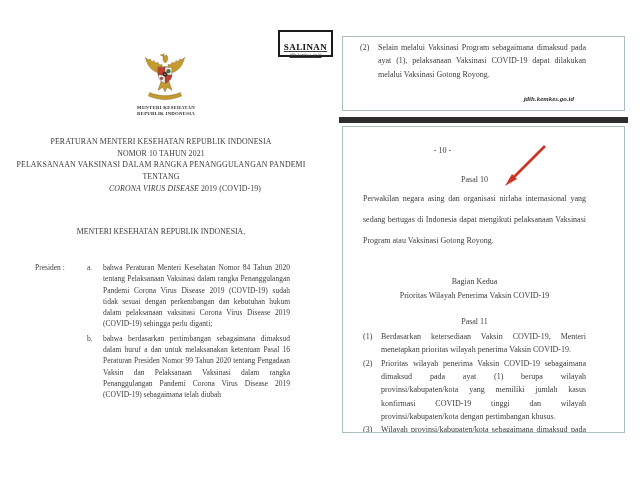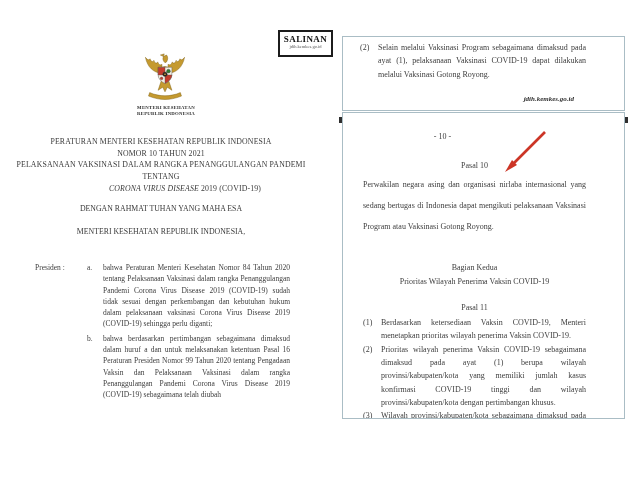--- a/index.html
+++ b/index.html
@@ -3,21 +3,21 @@
 <meta charset="utf-8">
 <style>
   * { margin:0; padding:0; box-sizing:border-box; }
   html,body { width:640px; height:480px; background:#ffffff; overflow:hidden; }
   body { font-family:"Liberation Serif","DejaVu Serif",serif; color:#3b3b3b; position:relative; }
 
   
   .left-page { position:absolute; left:0; top:0; width:320px; height:480px; background:#fff; }
 
   .stamp { position:absolute; left:278px; top:30px; width:55px; height:27px;
-           border:2px solid #1c1c1c; background:#fff; text-align:center; padding-top:2px; }
+           border:2px solid #1c1c1c; background:#fff; text-align:center; padding-top:10px;text-decoration:underline; }
   .stamp-title { font-weight:bold; font-size:9px; letter-spacing:.4px; color:#111; line-height:10px; }
   .stamp-sub { font-size:4.5px; color:#555; line-height:6px; }
 
   .emblem { position:absolute; left:142px; top:49px; width:46px; height:55px; }
 
   .ministry { position:absolute; left:103px; top:105px; width:126px; text-align:center;
               font-size:4.8px; font-weight:bold; letter-spacing:.25px; line-height:5.8px; color:#2d2d2d; }
 
   .doc-title { position:absolute; left:14px; top:136px; width:294px; text-align:center;
                font-size:7.8px; line-height:11.7px; letter-spacing:.15px; color:#3a3a3a; }
@@ -30,21 +30,21 @@
   .c-row { display:flex; }
   .c-row + .c-row { margin-top:3px; }
   .c-label  { width:52px; flex:none; }
   .c-marker { width:16px; flex:none; }
   .c-text   { flex:1; text-align:justify; }
 
   
   .frag { position:absolute; background:#fff; border:1px solid #aabdc5; }
   .top-frag    { left:342px; top:36px;  width:283px; height:75px; overflow:hidden; }
   .divider-bar { position:absolute; left:339px; top:117px; width:289px; height:6px; background:#2e2e2e; }
-  .bottom-frag { left:342px; top:112px; width:283px; height:307px; overflow:hidden;
+  .bottom-frag { left:342px; top:126px; width:283px; height:307px; overflow:hidden;
                  padding:0 38px 0 20px; }
 
   .frag-item { display:flex; font-size:8px; line-height:13.3px; color:#3d3d3d; }
   .f-marker { width:18px; flex:none; }
   .f-text   { flex:1; text-align:justify; }
 
   .top-frag .frag-item { margin:4px 38px 0 17px; }
   .jdih-footer { text-align:right; margin:14px 50px 0 0;
                  font-weight:bold; font-style:italic; font-size:7px; color:#2f2f2f; }
 
@@ -98,21 +98,20 @@
     <div>PERATURAN MENTERI KESEHATAN REPUBLIK INDONESIA</div>
     <div>NOMOR 10 TAHUN 2021</div>
     <div>PELAKSANAAN VAKSINASI DALAM RANGKA PENANGGULANGAN PANDEMI</div>
     <div>TENTANG</div>
     <div>
       <span class="it">CORONA VIRUS DISEASE</span>
       <span>2019 (COVID-19)</span>
     </div>
   </div>
 
-  <div class="motto">DENGAN RAHMAT TUHAN YANG MAHA ESA</div>
   <div class="opener">MENTERI KESEHATAN REPUBLIK INDONESIA,</div>
 
   <div class="considering">
     <div class="c-row">
       <div class="c-label">Presiden :</div>
       <div class="c-marker">a.</div>
       <div class="c-text">bahwa Peraturan Menteri Kesehatan Nomor 84 Tahun 2020 tentang Pelaksanaan Vaksinasi dalam rangka Penanggulangan Pandemi Corona Virus Disease 2019 (COVID-19) sudah tidak sesuai dengan perkembangan dan kebutuhan hukum dalam pelaksanaan vaksinasi Corona Virus Disease 2019 (COVID-19) sehingga perlu diganti;</div>
     </div>
     <div class="c-row">
       <div class="c-label"></div>

